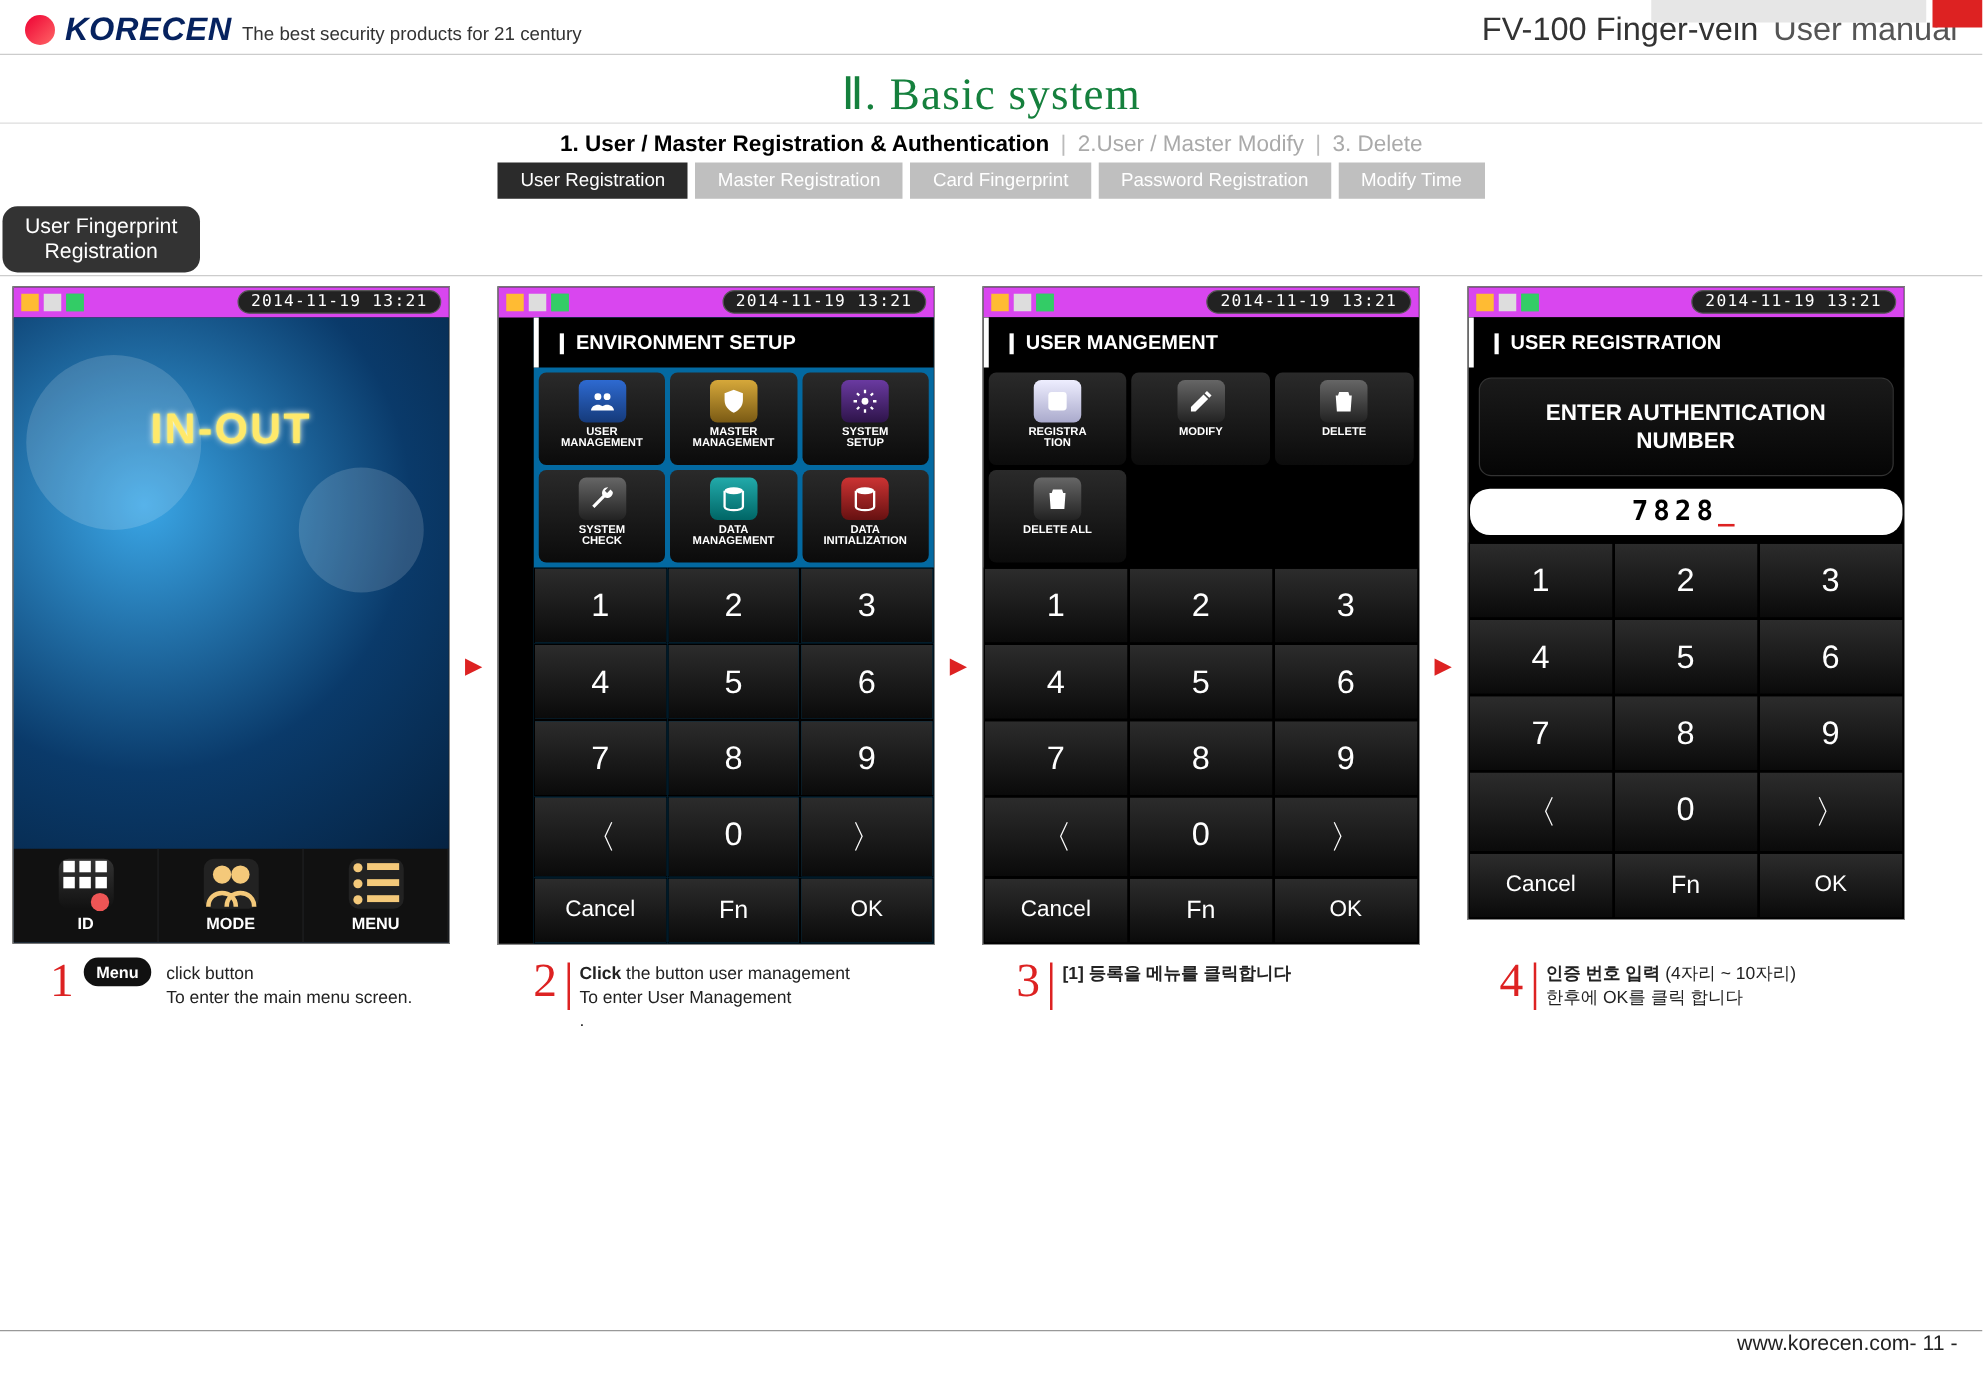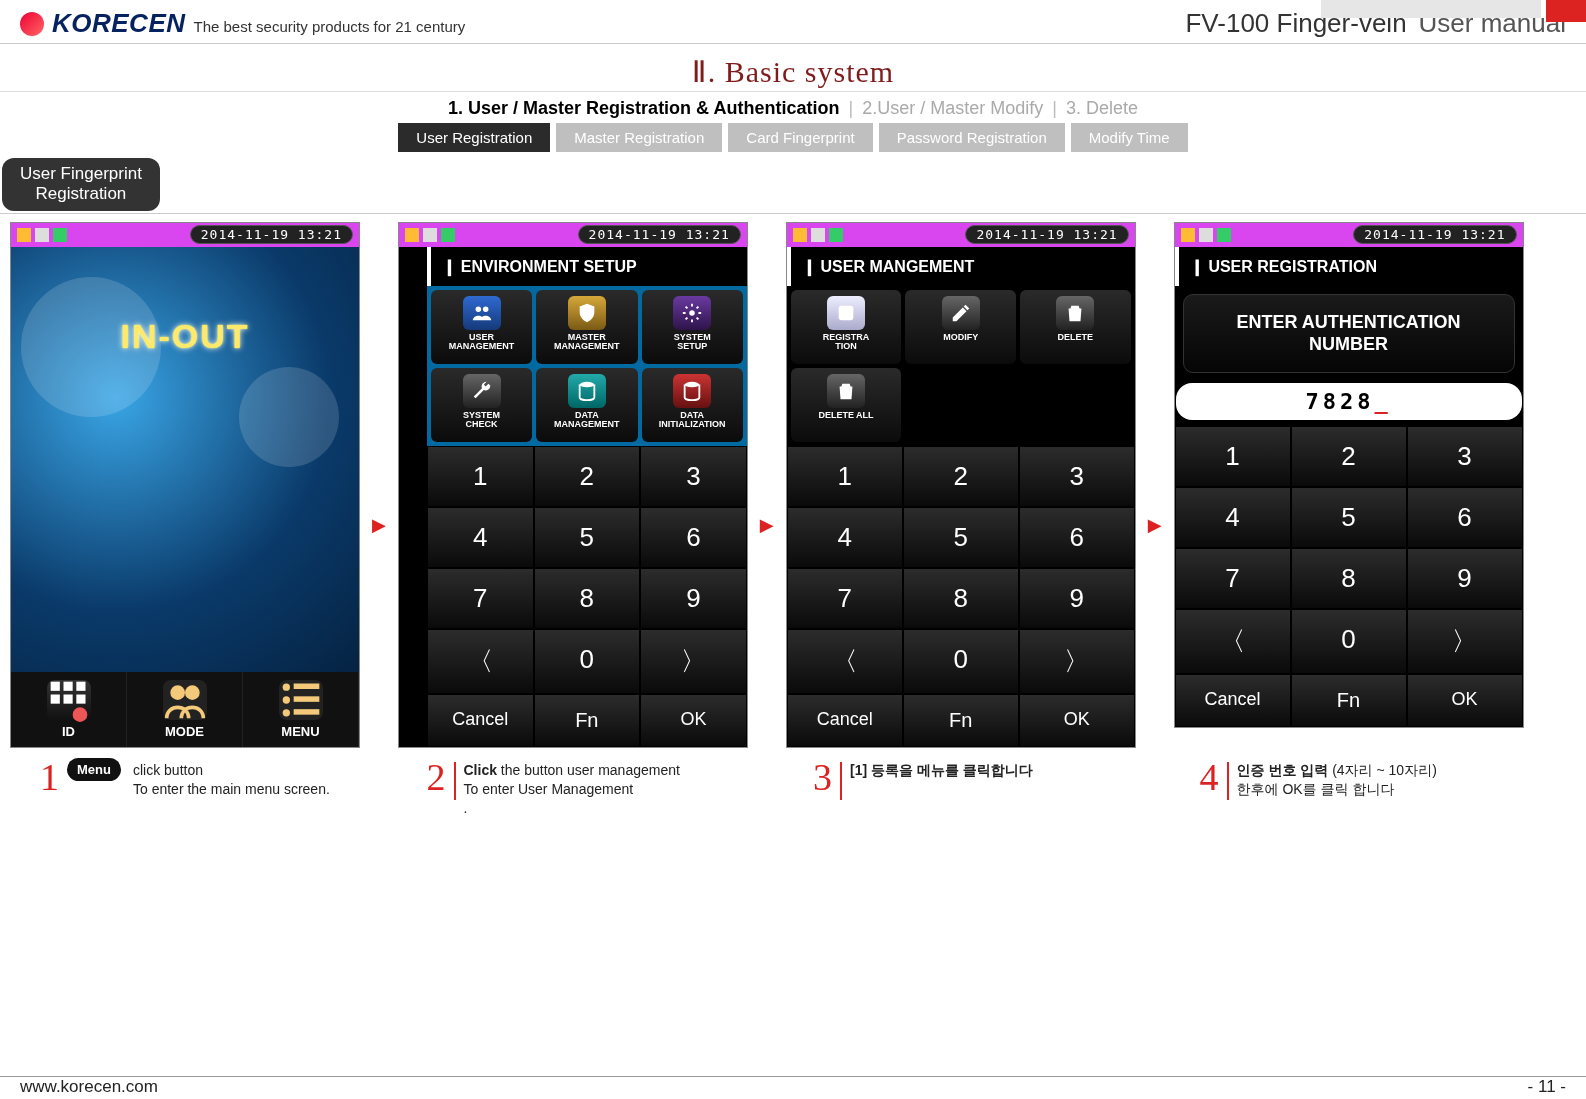--- a/index.html
+++ b/index.html
@@ -7,21 +7,21 @@
   .topbar { display: flex; align-items: center; justify-content: space-between; padding: 8px 20px 4px 20px; border-bottom: 1px solid #ccc; }
   .logo-block { display: flex; align-items: baseline; gap: 8px; }
   .logo-icon { width: 24px; height: 24px; border-radius: 50%; background: linear-gradient(135deg,#e03,#f66); display:inline-block; position:relative; top:4px;}
   .logo-text { font-size: 26px; font-weight: 900; font-style: italic; color: #06225f; letter-spacing: 0.5px; }
   .tagline { font-size: 15px; color: #333; }
   .top-right { display: flex; align-items: baseline; gap: 12px; font-size: 26px; color:#333; }
   .top-right .um { color:#555; }
   .red-tab { position:absolute; right:0; top:0; width:40px; height:22px; background:#d22; }
   .gray-tab-top { position:absolute; right:45px; top:0; width:220px; height:18px; background:#e6e6e6; }
 
-  .page-title { text-align:center; font-size:30px; font-family:'Times New Roman',serif; color:#7f1d1d; padding:10px 0 2px 0; border-bottom:1px solid #ddd; letter-spacing:1px;}
+  .page-title { text-align:center; font-size:36px; font-family:'Times New Roman',serif; color:#15803d; padding:10px 0 2px 0; border-bottom:1px solid #ddd; letter-spacing:1px;}
   .breadcrumb-row { text-align:center; padding:6px 0 4px 0; font-size:18px; color:#aaa;}
   .breadcrumb-row .active { color:#000; font-weight:bold; }
   .breadcrumb-row .sep { color:#bbb; margin:0 4px;}
 
   .subtabs { display:flex; justify-content:center; gap:6px; margin-bottom:6px;}
   .subtab { padding:6px 18px; font-size:15px; background:#bfbfbf; color:#fff; }
   .subtab.dark { background:#2b2b2b; }
   
   .section-label-wrap { padding:0 0 0 2px; }
   .section-label { display:inline-block; background:#333; color:#fff; padding:6px 18px; border-radius:12px; font-size:17px; text-align:center; line-height:1.2;}
@@ -75,21 +75,21 @@
   .input-field .cursor{ color:#d22;}
   
   .steps-row { display:flex; gap:20px; padding:10px 20px 0 40px;}
   .step { display:flex; gap:8px; align-items:flex-start; flex:1;}
   .step-num { font-family:'Times New Roman',serif; font-size:38px; color:#d22; line-height:1; }
   .step .bar { border-left:2px solid #d22; height:38px; margin-top:4px;}
   .step-text { font-size:14px; color:#222; line-height:1.35; padding-top:3px;}
   .step-text b{ font-weight:bold;}
   .menu-badge{ display:inline-block; background:#111;color:#fff;border-radius:14px;padding:4px 10px;font-size:13px;font-weight:bold;vertical-align:middle;margin-right:4px;}
   
-  .footer { position:absolute; bottom:2px; left:0; right:0; display:flex; justify-content:space-between; padding:0 20px; font-size:17px; color:#222; border-top:1px solid #999;}
+  .footer { position:absolute; bottom:14px; left:0; right:0; display:flex; justify-content:flex-end; padding:0 20px; font-size:17px; color:#222; border-top:1px solid #999;}
 </style>
 </head>
 <body>
 
 <div class="gray-tab-top"></div>
 <div class="red-tab"></div>
 
 <div class="topbar">
   <div class="logo-block">
     <span class="logo-icon"></span>

